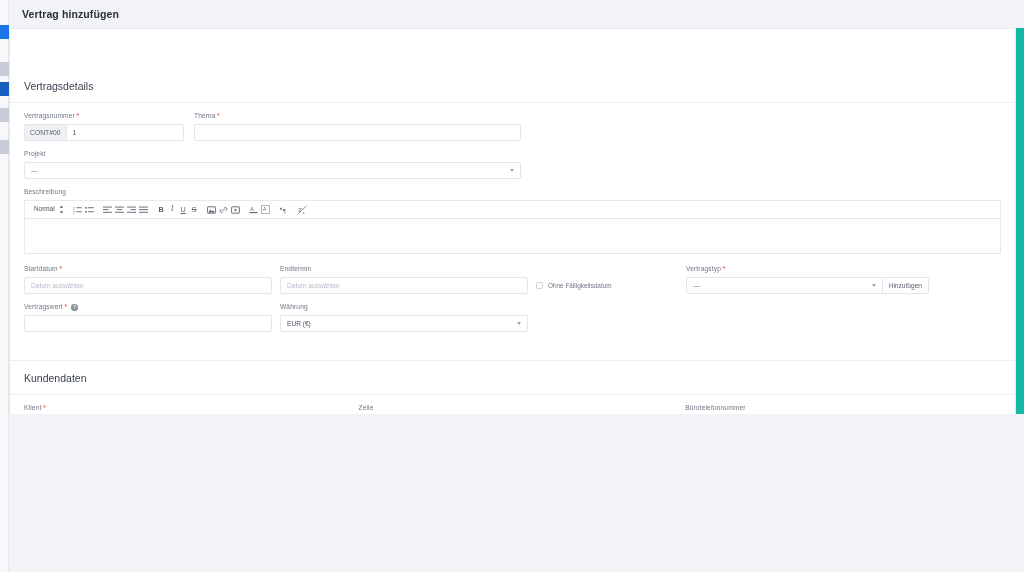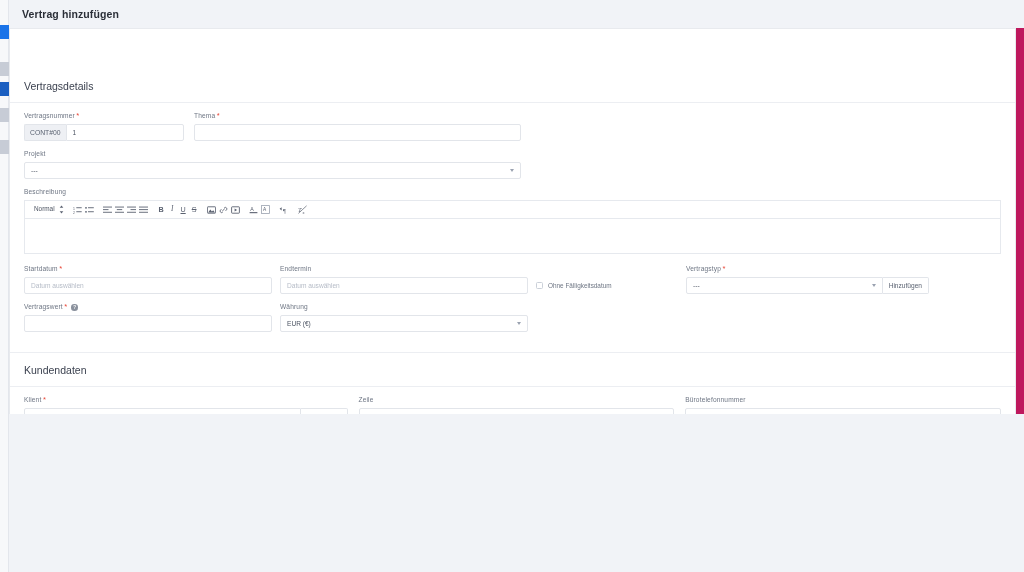--- a/index.html
+++ b/index.html
@@ -24,21 +24,21 @@
     position: relative;
   }
   .sb-item { position: absolute; left: 0; width: 9px; height: 14px; background: #c7ccd6; }
   .sb-item.active { background: #1a73e8; }
   .sb-item.active2 { background: #1b5fc1; }
 
   
   .main {
     flex: 1 1 auto;
     height: 424px;
-    background: #be185d;
+    background: #14b8a6;
     display: flex;
     flex-direction: column;
     overflow: hidden;
     position: relative;
   }
 
   .page-header {
     height: 28px;
     flex: 0 0 28px;
     display: flex;
@@ -67,21 +67,21 @@
   .section-head {
     padding: 11px 14px 10px 14px;
     border-bottom: 1px solid #eceef2;
     font-size: 10.5px;
     color: #3c4250;
     margin-top: 40px;
   }
   .section-head.mid {
     border-top: 1px solid #eceef2;
     border-bottom: 1px solid #eceef2;
-    margin-top: 10px;
+    margin-top: 18px;
   }
 
   .body { padding: 0 14px; }
 
   .row { display: flex; gap: 0; }
 
   .field { padding: 8px 0 0 0; }
   .lbl {
     display: block;
     font-size: 6.6px;

